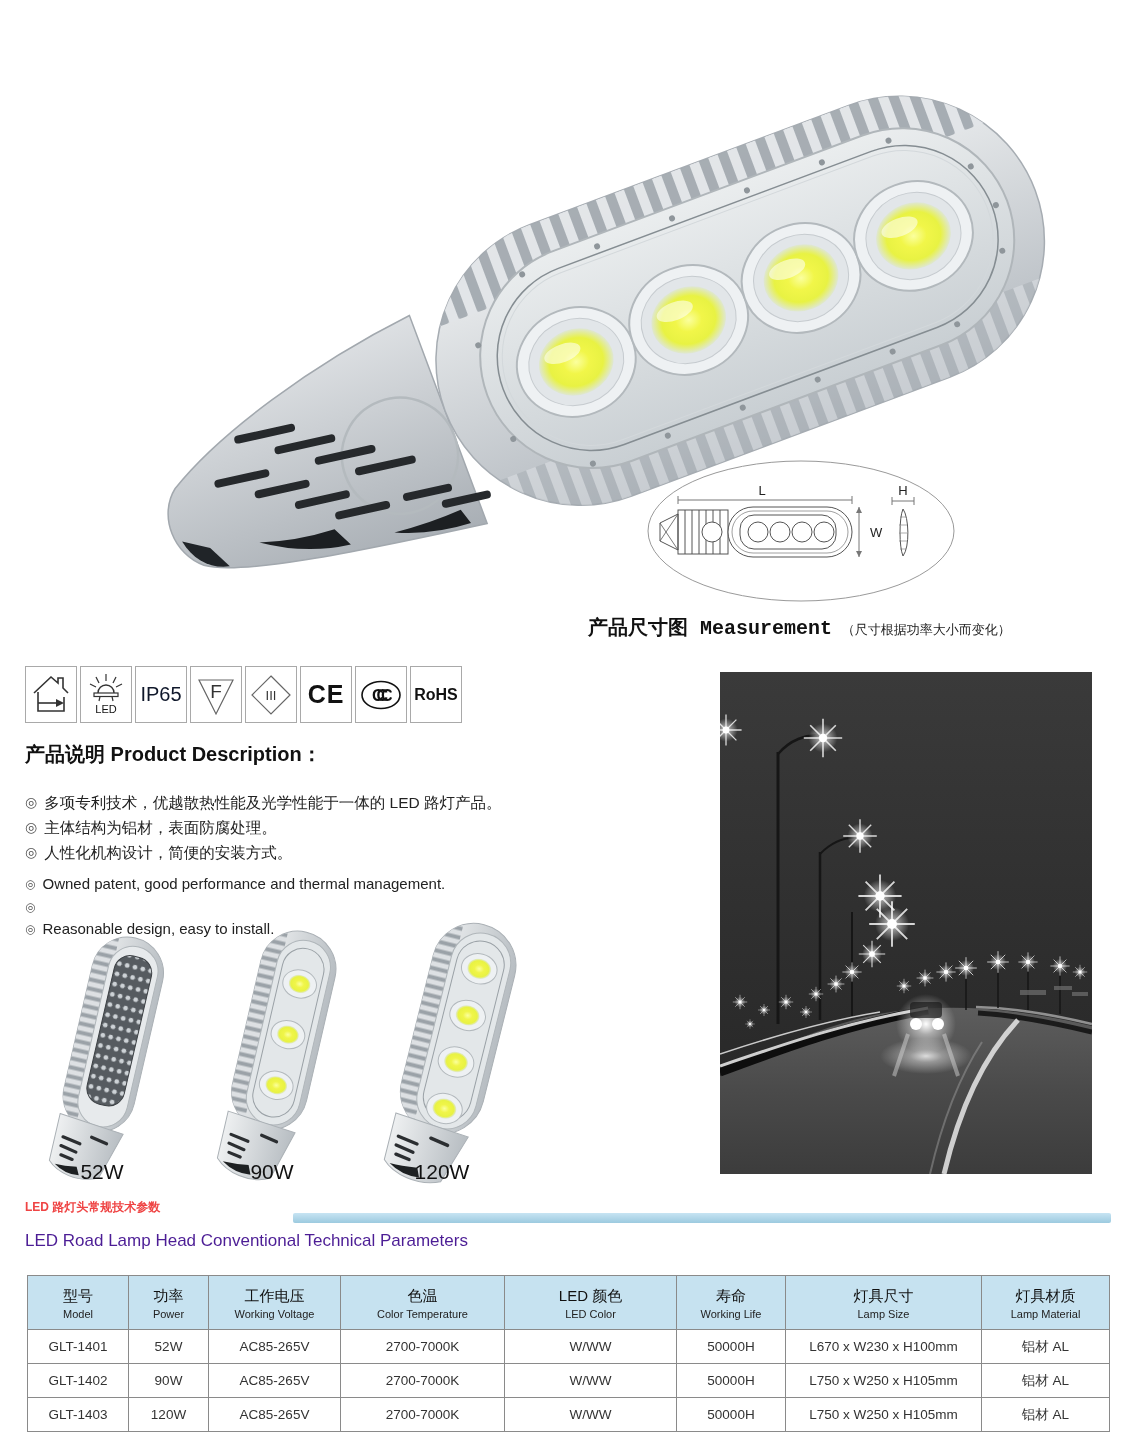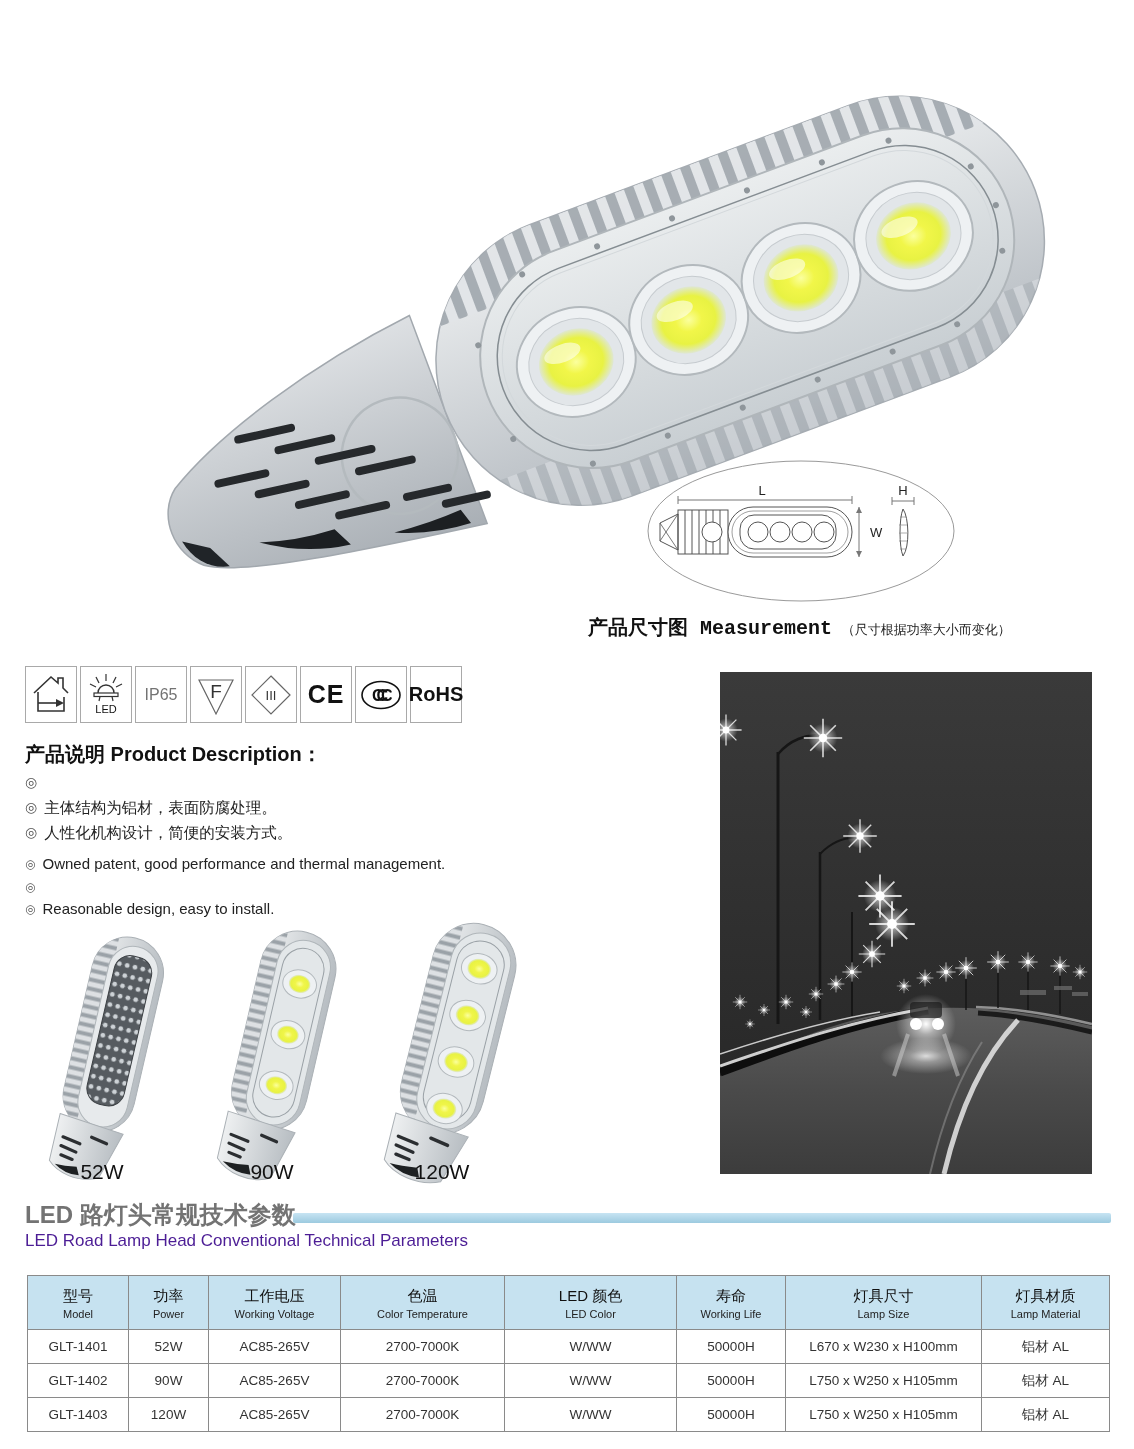--- a/index.html
+++ b/index.html
@@ -9,30 +9,30 @@
   
   .meas-caption{left:588px;top:614px;width:540px;white-space:nowrap;font-family:Liberation Mono, monospace;}
   .meas-caption .main{font-size:20px;font-weight:bold;color:#111;}
   .meas-caption .note{font-size:13px;color:#222;}
   
   .certs{left:25px;top:666px;display:flex;gap:3px;}
   .cert-box{width:52px;height:57px;border:1px solid #a9a9a9;background:#fff;
             display:flex;align-items:center;justify-content:center;box-sizing:border-box;}
   
   .desc{left:25px;top:741px;width:670px;}
-  .desc .title{font-size:20px;font-weight:bold;margin-bottom:2px;color:#111;}
+  .desc .title{font-size:20px;font-weight:bold;margin-bottom:22px;color:#111;}
   .desc .line{font-size:15.5px;line-height:25px;color:#222;display:flex;}
   .desc .line .b{margin-right:7px;color:#555;font-size:14px;}
   .desc .en{margin-top:8px;}
   .desc .en .line{font-size:15px;line-height:22.5px;}
   .desc .en .line .b{font-size:12px;}
   
   .vlabel{font-size:21px;color:#111;text-align:center;width:160px;top:1160px;}
   
-  .sec-zh{left:25px;top:1199px;font-size:24px;font-weight:bold;color:#737373;}
+  .sec-zh{left:25px;top:1199px;font-size:12px;font-weight:bold;color:#ef4444;}
   .sec-bar{left:293px;top:1213px;width:818px;height:10px;border-radius:2px;
            background:linear-gradient(#c7e4f3,#9ccadf);}
   .sec-en{left:25px;top:1231px;font-size:17px;color:#4c1d95;}
   
   .spec{left:27px;top:1275px;}
   table{border-collapse:collapse;table-layout:fixed;width:1082px;}
   th,td{border:1px solid #8a8a8a;text-align:center;vertical-align:middle;padding:0;}
   thead th{background:#c6e2f0;height:53px;font-weight:normal;}
   thead .zh{display:block;font-size:15px;color:#111;line-height:20px;padding-top:2px;}
   thead .en{display:block;font-size:11px;color:#222;line-height:16px;}
@@ -227,21 +227,21 @@
           <line x1="38" y1="13" x2="32" y2="16"></line>
         </g>
         <path d="M14 22 A8 8 0 0 1 30 22" fill="none" stroke="#333" stroke-width="1.4"></path>
         <rect x="10" y="22" width="24" height="3.5" fill="none" stroke="#333" stroke-width="1.2"></rect>
         <line x1="16" y1="25.5" x2="15" y2="30" stroke="#333" stroke-width="1.2"></line>
         <line x1="28" y1="25.5" x2="29" y2="30" stroke="#333" stroke-width="1.2"></line>
         <text x="22" y="42" font-size="11" fill="#111" text-anchor="middle">LED</text>
       </svg>
     </div>
     <div class="cert-box">
-      <span style="font-size:16px;color:#737373">IP65</span>
+      <span style="font-size:20px;color:#0f172a">IP65</span>
     </div>
     <div class="cert-box">
       <svg width="44" height="48" viewBox="0 0 44 48">
         <polygon points="5,9 39,9 22,43" fill="none" stroke="#666" stroke-width="1.2"></polygon>
         <text x="22" y="27" font-size="19" fill="#333" text-anchor="middle">F</text>
       </svg>
     </div>
     <div class="cert-box">
       <svg width="44" height="48" viewBox="0 0 44 48">
         <polygon points="22,5 41,24 22,43 3,24" fill="none" stroke="#666" stroke-width="1.2"></polygon>
@@ -253,29 +253,30 @@
         <text x="23" y="32" font-size="25" font-weight="bold" fill="#111" text-anchor="middle" letter-spacing="1">CE</text>
       </svg>
     </div>
     <div class="cert-box">
       <svg width="46" height="48" viewBox="0 0 46 48">
         <ellipse cx="23" cy="24" rx="19" ry="13.5" fill="none" stroke="#111" stroke-width="1.6"></ellipse>
         <text x="14" y="30" font-size="16" font-weight="bold" fill="#111" letter-spacing="-7">CCC</text>
       </svg>
     </div>
     <div class="cert-box">
-      <span style="font-size:20px;font-weight:bold;color:#111">RoHS</span>
+      <span style="font-size:16px;font-weight:bold;color:#111">RoHS</span>
     </div>
   </div>
 
   <div class="abs desc">
     <div class="title">产品说明 Product Description：</div>
     <div class="cn">
       <div class="line">
         <span class="b">◎</span>
+        <span>多项专利技术，优越散热性能及光学性能于一体的 LED 路灯产品。</span>
         </div>
       <div class="line">
         <span class="b">◎</span>
         <span>主体结构为铝材，表面防腐处理。</span>
         </div>
       <div class="line">
         <span class="b">◎</span>
         <span>人性化机构设计，简便的安装方式。</span>
         </div>
     </div>

